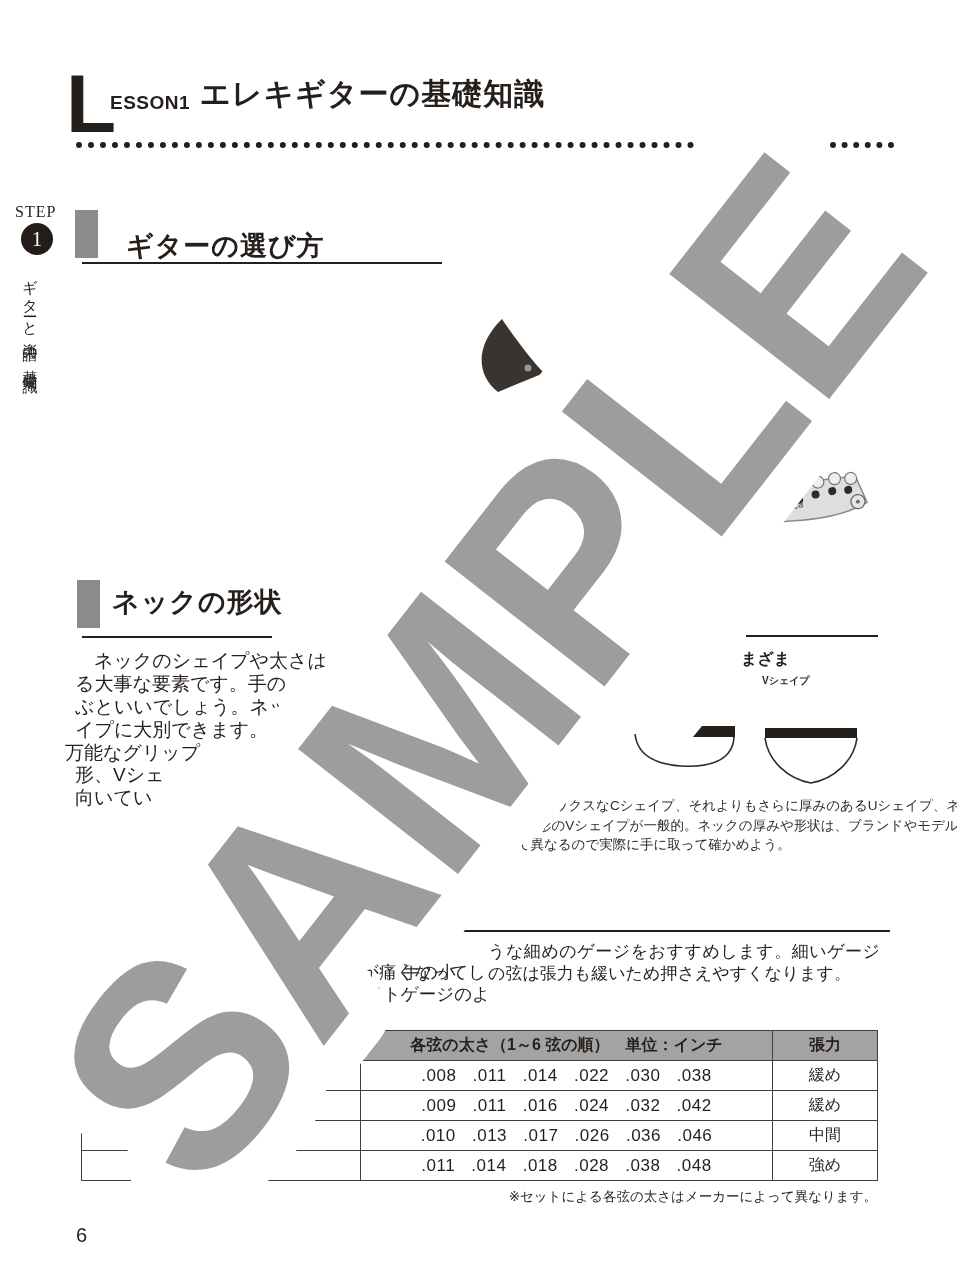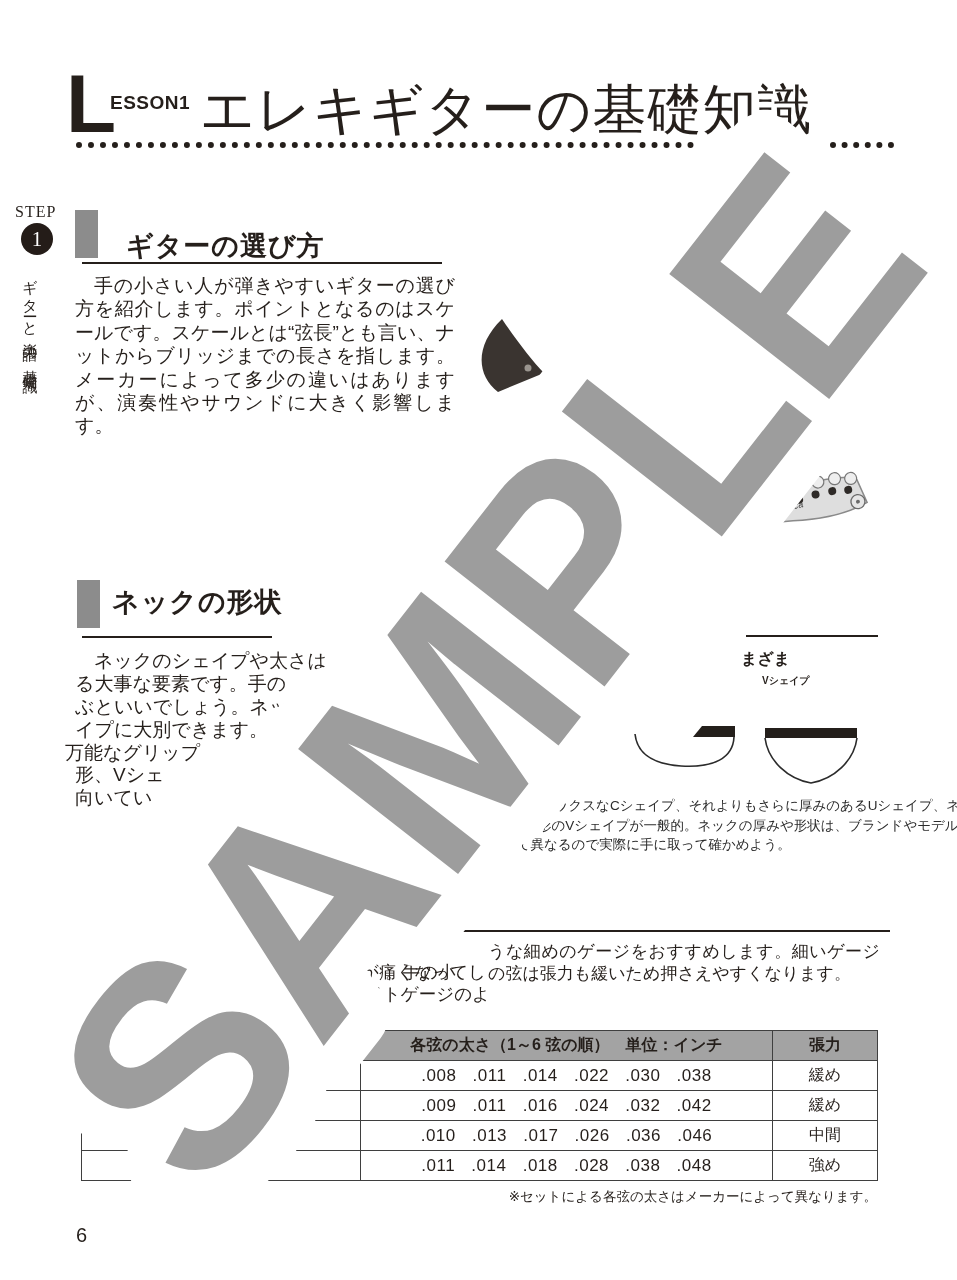--- a/index.html
+++ b/index.html
@@ -7,21 +7,21 @@
     position:relative;width:957px;height:1280px;margin:0 auto;
     background:#ffffff;overflow:hidden;
     font-family:"Liberation Sans","DejaVu Sans",sans-serif;
     color:#251f1b;
   }
   .abs{position:absolute;}
 
   
   .lesson-l{left:66px;top:70px;font-size:82px;font-weight:900;line-height:0.82;letter-spacing:-3px;}
   .lesson-rest{left:110px;top:92px;font-size:19px;font-weight:800;letter-spacing:0.5px;}
-  .main-title{left:200px;top:74px;font-size:54px;font-weight:400;letter-spacing:1px;white-space:nowrap;}
+  .main-title{left:200px;top:74px;font-size:30px;font-weight:700;letter-spacing:1px;white-space:nowrap;}
   .dots{height:8px;border-bottom:6px dotted #251f1b;}
   .dots1{left:76px;top:134px;width:618px;}
   .dots2{left:830px;top:134px;width:64px;}
 
   
   .step-label{left:15px;top:203px;font-family:"Liberation Serif","DejaVu Serif",serif;font-size:16px;letter-spacing:1px;}
   .step-circle{left:21px;top:223px;width:32px;height:32px;border-radius:50%;background:#241c18;color:#fff;
     display:flex;align-items:center;justify-content:center;
     font-family:"Liberation Serif","DejaVu Serif",serif;font-size:21px;}
   .chapter-vertical{left:23px;top:268px;writing-mode:vertical-rl;text-orientation:upright;
@@ -77,21 +77,20 @@
   <div class="abs under dots dots2"></div>
 
   <div class="abs under step-label">STEP</div>
   <div class="abs under step-circle">1</div>
   <div class="abs under chapter-vertical">ギターと楽譜の基礎知識</div>
 
   <div class="abs under sec-block" style="left:75px;top:210px;"></div>
   <h2 class="abs under sec-title" style="left:112px;top:214px;margin:14px;">ギターの選び方</h2>
   <div class="abs under sec-rule" style="left:82px;top:262px;width:360px;"></div>
   <div class="abs under body-col">
-    <p>手の小さい人が弾きやすいギターの選び方を紹介します。ポイントとなるのはスケールです。スケールとは“弦長”とも言い、ナットからブリッジまでの長さを指します。メーカーによって多少の違いはありますが、演奏性やサウンドに大きく影響します。</p>
   </div>
 
   <svg class="abs under" style="left:452px;top:315px;" width="100" height="85" viewBox="0 0 100 85">
     <path d="M 50 4 C 62 22 80 46 92 58 L 46 77 C 24 60 23 30 50 4 Z" fill="#3a3430"></path>
     <circle cx="76" cy="53" r="3.5" fill="#9a958f"></circle>
   </svg>
 
   <svg class="abs under" style="left:745px;top:458px;" width="135" height="80" viewBox="0 0 135 80">
     <g transform="rotate(-8 67 40)">
       <path d="M 8 50 L 40 30 Q 95 18 114 28 L 121 52 Q 92 64 45 60 Q 18 60 8 50 Z" fill="#dedede" stroke="#8a8a8a" stroke-width="1.5"></path>

